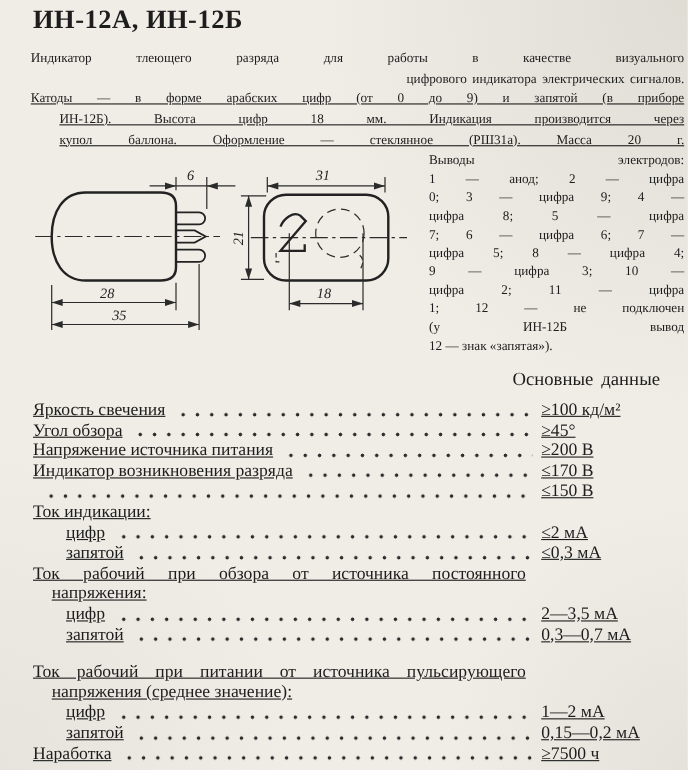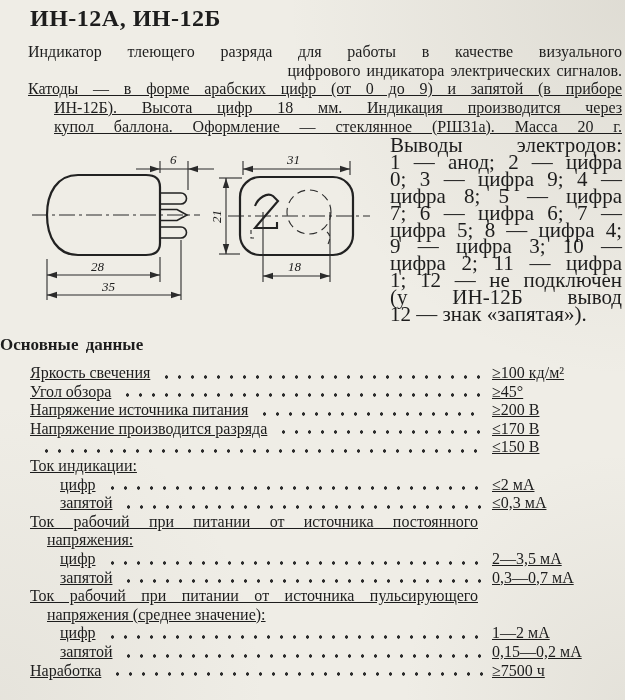--- a/index.html
+++ b/index.html
@@ -14,49 +14,49 @@
     background:
       radial-gradient(ellipse at 100% 0%, rgba(150,145,130,.18), transparent 38%),
       radial-gradient(ellipse at 0% 100%, rgba(150,145,130,.10), transparent 30%),
       radial-gradient(ellipse at 100% 100%, rgba(150,145,130,.12), transparent 25%),
       #efede6;
   }
   .title{
     position:absolute;left:30px;top:5px;
     font-size:24px;font-weight:bold;letter-spacing:.5px;
   }
-  .para{position:absolute;left:28px;width:594px;font-size:16px;line-height:18.8px;word-spacing:2px;}
+  .para{position:absolute;left:28px;width:594px;font-size:12px;line-height:18.8px;word-spacing:2px;}
   .p1{top:43px;}
   .p2{top:80px;text-decoration:underline;}
   .jline{text-align:justify;text-align-last:justify;}
   .iline{padding-left:26px;}
   .lline{padding-left:26px;text-align:right;}
   .pinout{
     position:absolute;left:390px;top:137px;width:232px;
-    font-size:21px;line-height:16.9px;
+    font-size:12px;line-height:16.9px;
   }
   .pinout .jline{text-align:justify;text-align-last:justify;}
   .figure{position:absolute;left:24px;top:142px;}
   .figure svg text{font-family:"Liberation Serif","DejaVu Serif",serif;font-style:italic;font-size:13px;fill:#222;}
   .section-title{
-    position:absolute;left:0;top:335px;width:600px;text-align:left;
-    font-size:17px;font-weight:bold;word-spacing:3px;
+    position:absolute;left:0;top:335px;width:600px;text-align:right;
+    font-size:17px;font-weight:normal;word-spacing:3px;
   }
   .specs{position:absolute;left:30px;top:364px;width:592px;font-size:16px;line-height:18.6px;text-decoration:underline;}
   .row{display:flex;}
   .row .lbl{flex:none;white-space:nowrap;}
   .row .dots{
     flex:1;margin:0 8px 3px 10px;
     background:radial-gradient(circle, #2c2c2c 1.45px, rgba(0,0,0,0) 1.9px) 0 bottom / 13px 6px repeat-x;
   }
   .row .val{flex:none;width:130px;white-space:nowrap;}
   .sub .lbl{padding-left:30px;}
   .sub2 .lbl{padding-left:17px;}
   .hdr .lbl{width:448px;white-space:normal;text-align:justify;text-align-last:justify;word-spacing:2px;}
-  .gap{}
+  .gap{margin-top:15px;}
   .dline{stroke:#2b2b2b;stroke-width:1.1;fill:none;}
   .bline{stroke:#222;stroke-width:2.1;fill:none;}
   .pline{stroke:#222;stroke-width:1.6;fill:none;}
   .gline{stroke:#222;stroke-width:2.2;fill:none;}
   .ah{fill:#2b2b2b;stroke:none;}
 </style>
 </head>
 <body>
 
 <div class="page">
@@ -168,21 +168,21 @@
       <span class="lbl">Угол обзора</span>
       <span class="dots"></span>
       <span class="val">≥45°</span>
     </div>
     <div class="row">
       <span class="lbl">Напряжение источника питания</span>
       <span class="dots"></span>
       <span class="val">≥200 В</span>
     </div>
     <div class="row">
-      <span class="lbl">Напряжение производится разряда</span>
+      <span class="lbl">Индикатор возникновения разряда</span>
       <span class="dots"></span>
       <span class="val">≤170 В</span>
     </div>
     <div class="row">
       <span class="dots"></span>
       <span class="val">≤150 В</span>
     </div>
     <div class="row">
       <span class="lbl">Ток индикации:</span>
     </div>
@@ -190,21 +190,21 @@
       <span class="lbl">цифр</span>
       <span class="dots"></span>
       <span class="val">≤2 мА</span>
     </div>
     <div class="row sub">
       <span class="lbl">запятой</span>
       <span class="dots"></span>
       <span class="val">≤0,3 мА</span>
     </div>
     <div class="row hdr">
-      <span class="lbl">Ток рабочий при питании от источника постоянного</span>
+      <span class="lbl">Ток рабочий при обзора от источника постоянного</span>
     </div>
     <div class="row sub2">
       <span class="lbl">напряжения:</span>
     </div>
     <div class="row sub">
       <span class="lbl">цифр</span>
       <span class="dots"></span>
       <span class="val">2—3,5 мА</span>
     </div>
     <div class="row sub">

